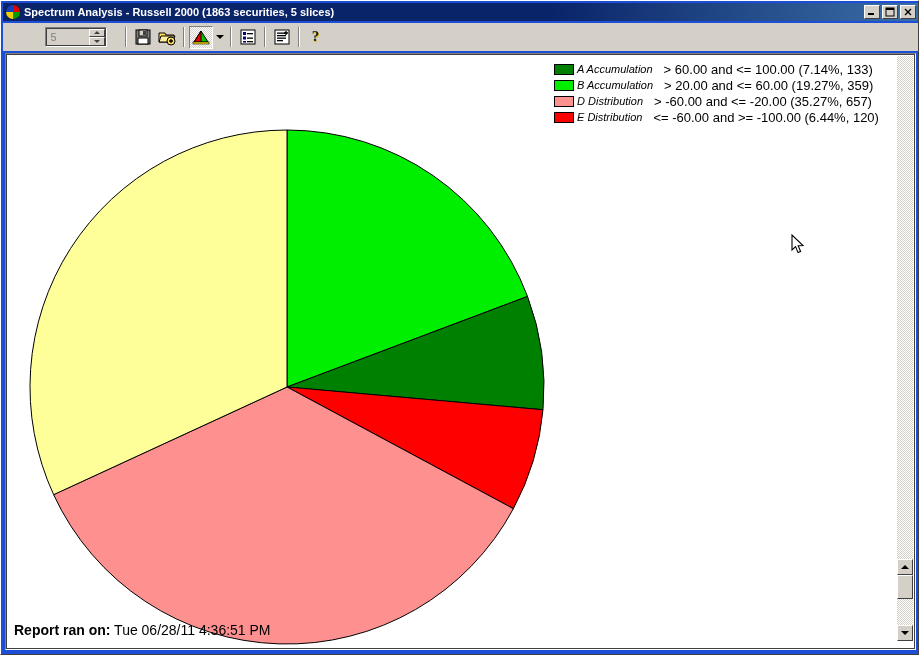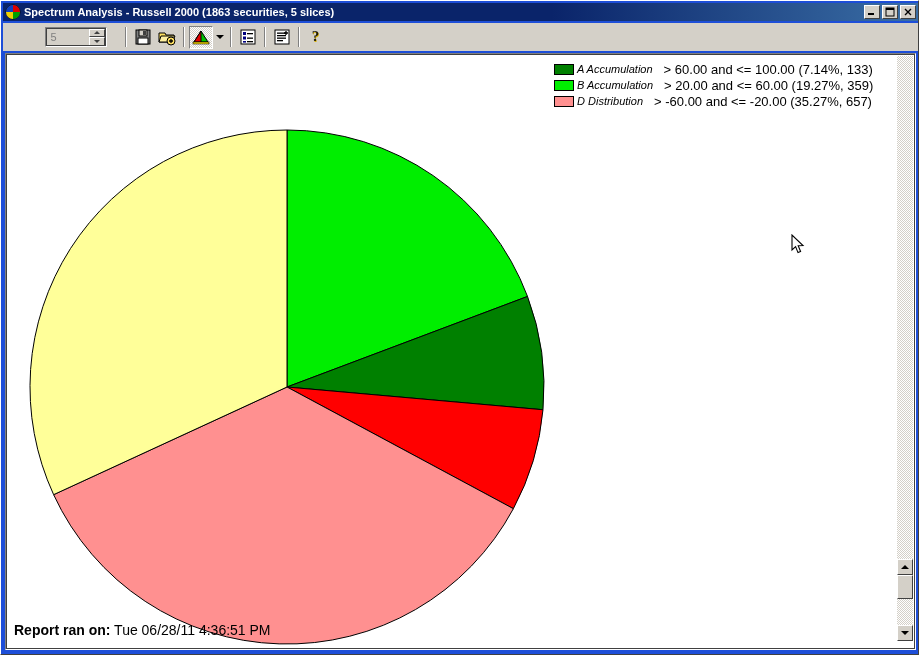--- a/index.html
+++ b/index.html
@@ -419,20 +419,25 @@
             <div class="legend-row">
               <div class="swatch" style="background: rgb(0, 238, 0);"></div>
               <span class="lrow-name">B Accumulation</span>
               <span class="lrow-desc">&gt; 20.00 and &lt;= 60.00 (19.27%, 359)</span>
             </div>
             <div class="legend-row">
               <div class="swatch" style="background: rgb(255, 144, 144);"></div>
               <span class="lrow-name">D Distribution</span>
               <span class="lrow-desc">&gt; -60.00 and &lt;= -20.00 (35.27%, 657)</span>
             </div>
+            <div class="legend-row">
+              <div class="swatch" style="background: rgb(255, 0, 0);"></div>
+              <span class="lrow-name">E Distribution</span>
+              <span class="lrow-desc">&lt;= -60.00 and &gt;= -100.00 (6.44%, 120)</span>
+            </div>
           </div>
       </div>
 
       <div class="footer">
         <div class="f-line">
           <b>Report ran on:</b>
           <span>Tue 06/28/11 4:36:51 PM</span>
         </div>
       </div>
 

